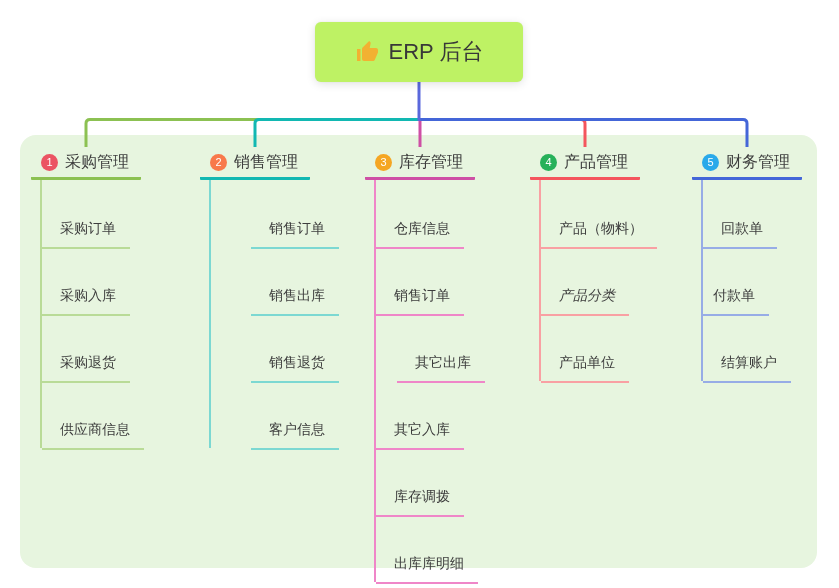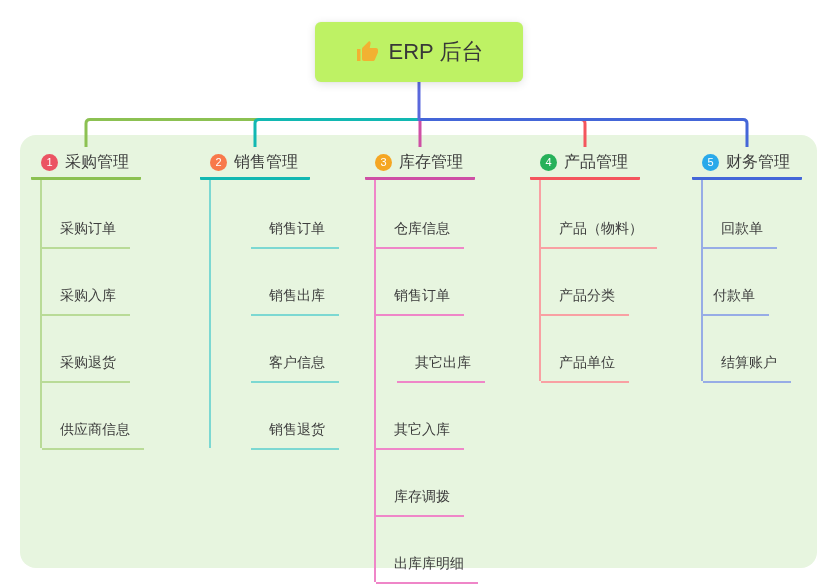--- a/index.html
+++ b/index.html
@@ -91,24 +91,24 @@
       <span class="branch-label">销售管理</span>
     </div>
     <div class="children" style="border-left-color: rgb(124, 216, 210); padding-left: 40px;">
         <div class="child">
     <span class="child-label" style="border-bottom-color: rgb(124, 216, 210);">销售订单</span>
   </div>
         <div class="child">
     <span class="child-label" style="border-bottom-color: rgb(124, 216, 210);">销售出库</span>
   </div>
         <div class="child">
-    <span class="child-label" style="border-bottom-color: rgb(124, 216, 210);">客户信息</span>
+    <span class="child-label" style="border-bottom-color: rgb(124, 216, 210);">销售退货</span>
   </div>
         <div class="child">
-    <span class="child-label" style="border-bottom-color: rgb(124, 216, 210);">销售退货</span>
+    <span class="child-label" style="border-bottom-color: rgb(124, 216, 210);">客户信息</span>
   </div>
       </div>
   </div>
     <div class="branch" style="left: 365px; top: 149px;">
     <div class="branch-title" style="border-bottom-color: rgb(206, 79, 165);">
       <span class="badge" style="background: rgb(245, 166, 35);">3</span>
       <span class="branch-label">库存管理</span>
     </div>
     <div class="children" style="border-left-color: rgb(239, 134, 200);">
         <div class="child">
@@ -134,21 +134,21 @@
     <div class="branch" style="left: 530px; top: 149px;">
     <div class="branch-title" style="border-bottom-color: rgb(244, 85, 93);">
       <span class="badge" style="background: rgb(39, 177, 90);">4</span>
       <span class="branch-label">产品管理</span>
     </div>
     <div class="children" style="border-left-color: rgb(249, 160, 163);">
         <div class="child">
     <span class="child-label" style="border-bottom-color: rgb(249, 160, 163);">产品（物料）</span>
   </div>
         <div class="child">
-    <span class="child-label" style="border-bottom-color: rgb(249, 160, 163);">产品分类</span>
+    <span class="child-label" style="border-bottom-color: rgb(249, 160, 163); font-style: italic;">产品分类</span>
   </div>
         <div class="child">
     <span class="child-label" style="border-bottom-color: rgb(249, 160, 163);">产品单位</span>
   </div>
       </div>
   </div>
     <div class="branch" style="left: 692px; top: 149px;">
     <div class="branch-title" style="border-bottom-color: rgb(68, 102, 216);">
       <span class="badge" style="background: rgb(41, 169, 234);">5</span>
       <span class="branch-label">财务管理</span>

